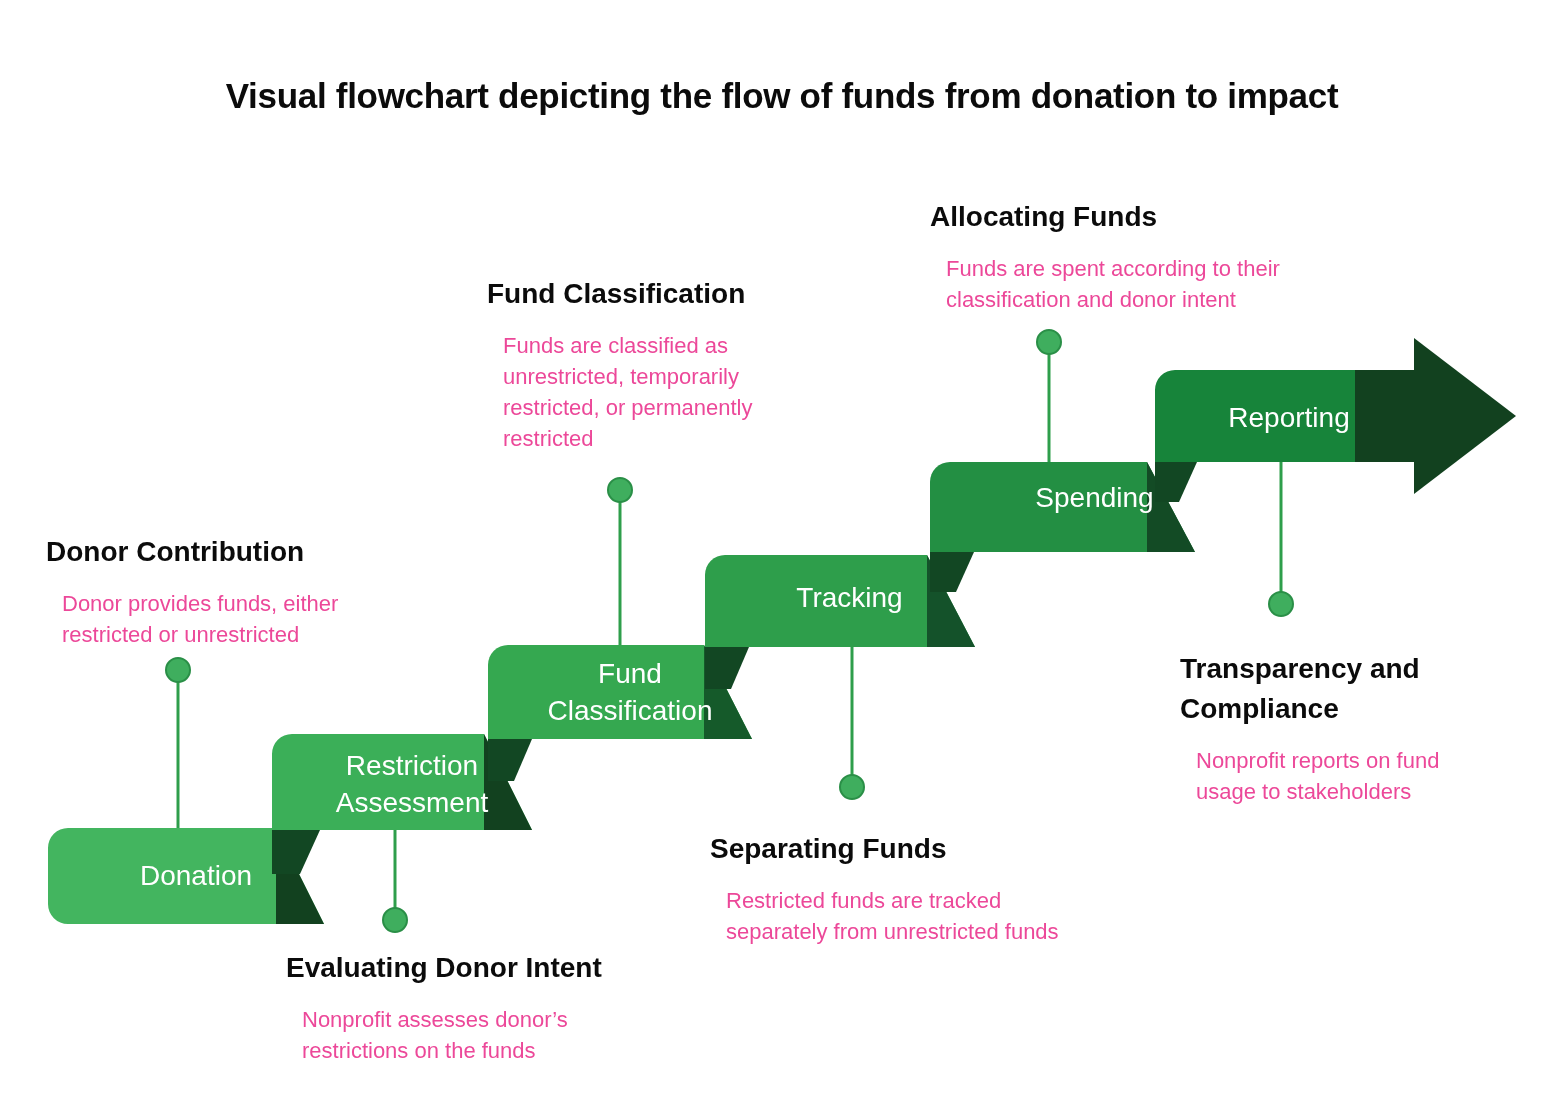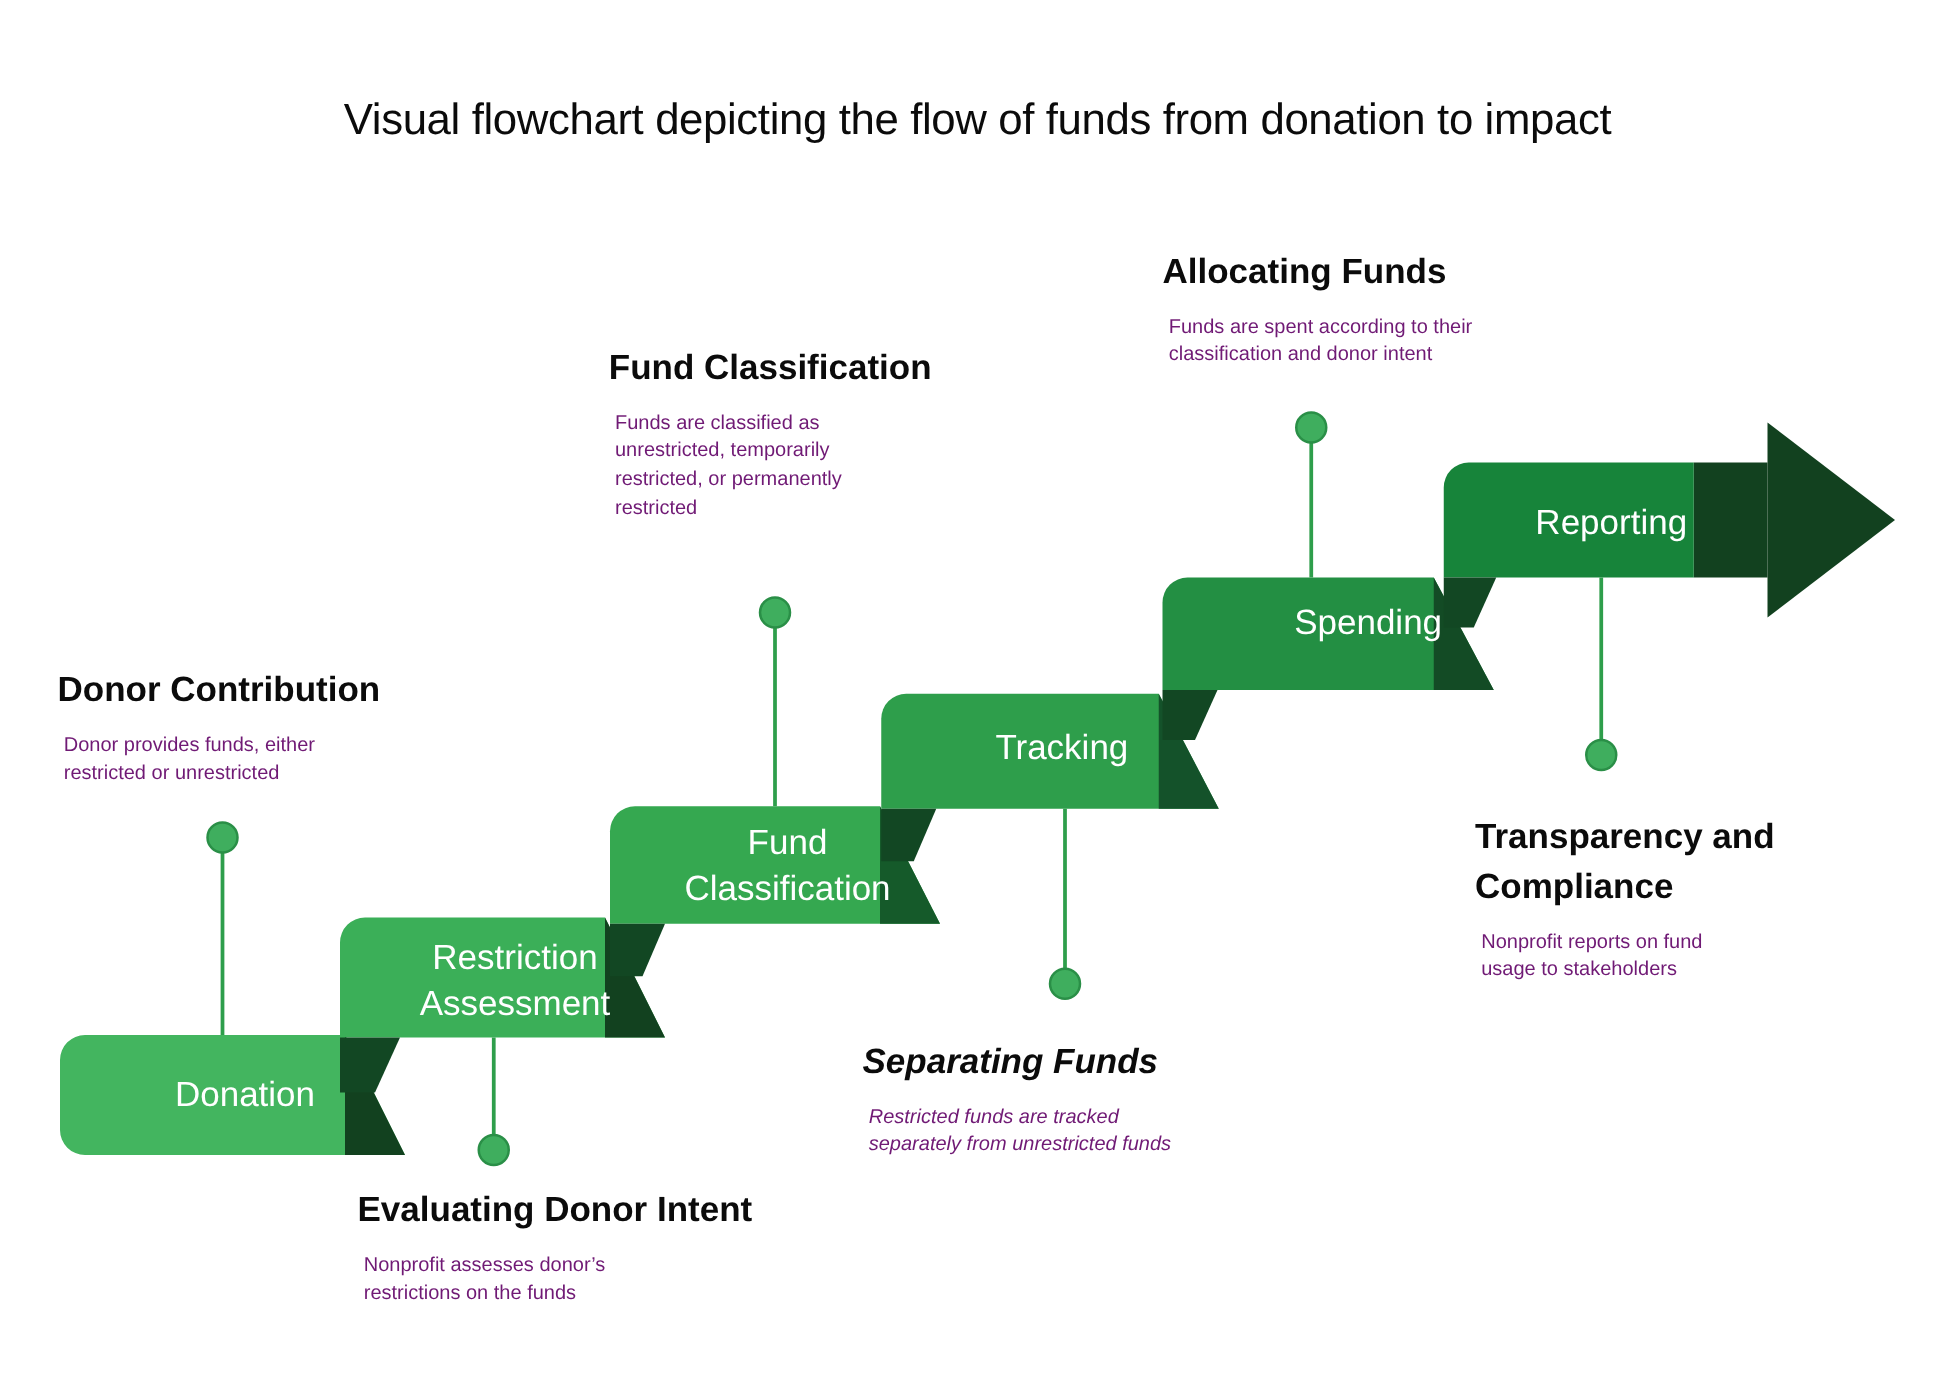--- a/index.html
+++ b/index.html
@@ -20,21 +20,21 @@
   }
 
   
   #chart-title {
     position: absolute;
     left: 0;
     top: 76px;
     width: 1564px;
     text-align: center;
     font-size: 35px;
-    font-weight: 400;
+    font-weight: 700;
     letter-spacing: -0.3px;
     color: #0b0b0b;
   }
 
   
   #diagram {
     position: absolute;
     left: 0;
     top: 0;
     width: 1564px;
@@ -60,25 +60,25 @@
   }
   .annotation .ann-title {
     font-size: 28px;
     font-weight: 700;
     color: #0b0b0b;
     line-height: 1.42;
     margin: 0 0 14px 0;
     white-space: pre-line;
   }
   .annotation .ann-body {
-    font-size: 16px;
+    font-size: 22px;
     font-weight: 400;
-    color: #701a75;
+    color: #ec4899;
     line-height: 1.42;
-    margin: 5px;
+    margin: 16px;
     white-space: pre-line;
   }
 </style>
 </head>
 <body>
 
 <div id="canvas">
 
   <div id="chart-title">Visual flowchart depicting the flow of funds from donation to impact</div>
 
@@ -181,21 +181,21 @@
   </div>
 
   <div class="annotation" style="left:487px; top:274px; width:360px;">
     <p class="ann-title">Fund Classification</p>
     <p class="ann-body">Funds are classified as
 unrestricted, temporarily
 restricted, or permanently
 restricted</p>
   </div>
 
-  <div class="annotation" style="left:690px; top:829px; width:470px;font-style:italic;">
+  <div class="annotation" style="left:710px; top:829px; width:470px;">
     <p class="ann-title">Separating Funds</p>
     <p class="ann-body">Restricted funds are tracked
 separately from unrestricted funds</p>
   </div>
 
   <div class="annotation" style="left:930px; top:197px; width:460px;">
     <p class="ann-title">Allocating Funds</p>
     <p class="ann-body">Funds are spent according to their
 classification and donor intent</p>
   </div>

